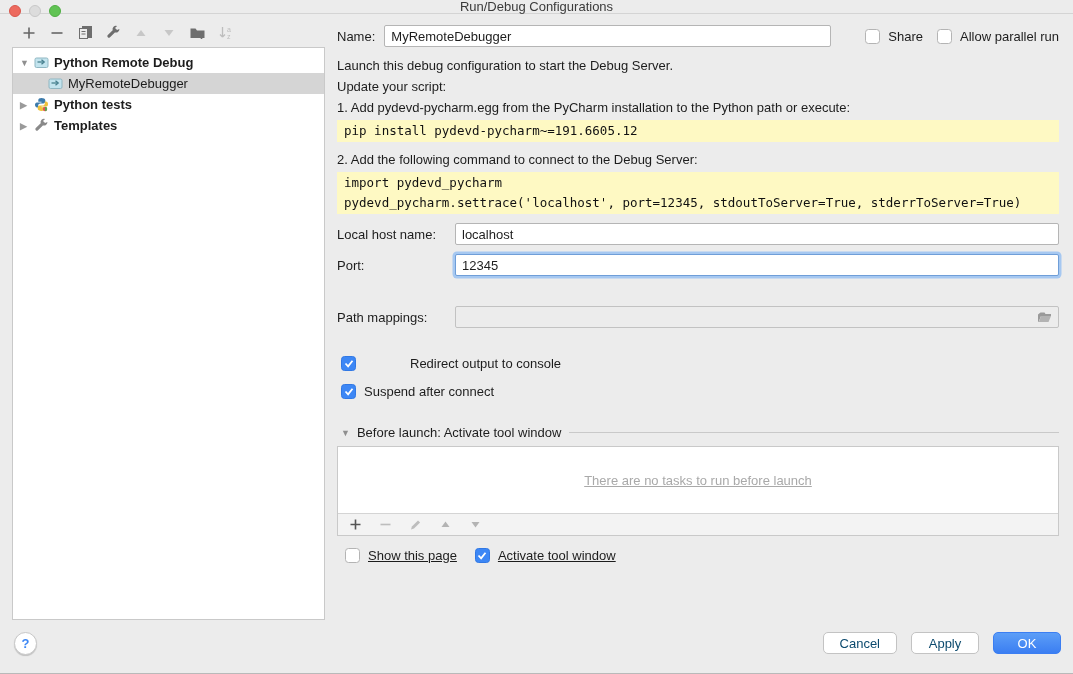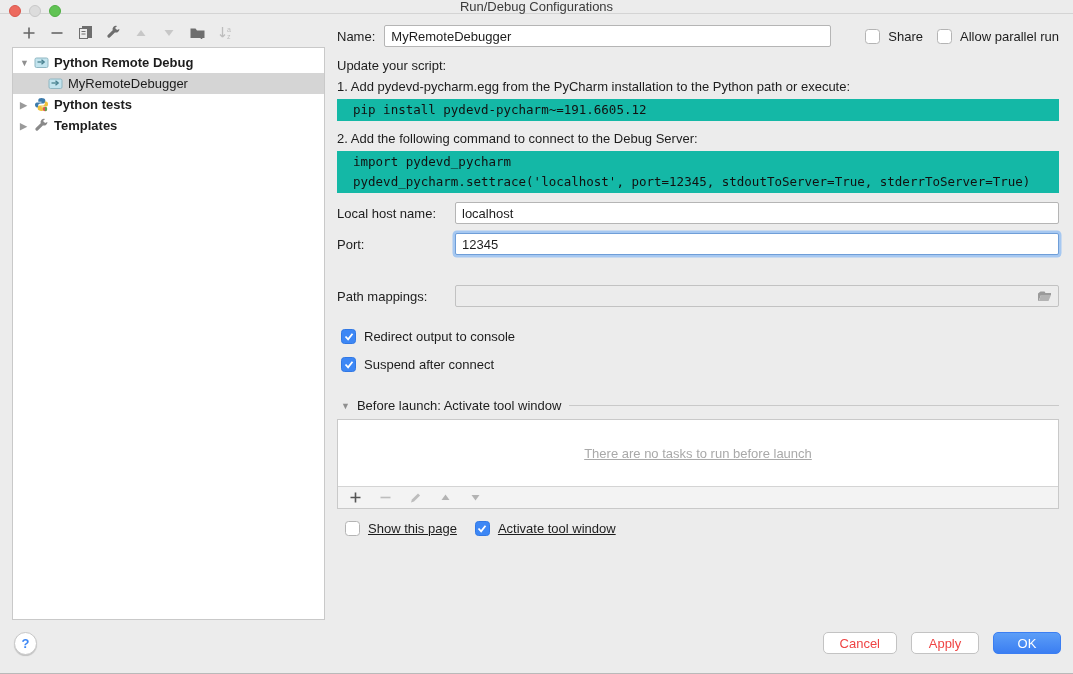--- a/index.html
+++ b/index.html
@@ -55,42 +55,42 @@
     width: 15px; height: 15px; border: 1px solid #b4b4b4; border-radius: 3.5px;
     background: #fff; display: inline-flex; align-items: center; justify-content: center;
     flex: none; margin-right: 8px;
   }
   .cb.checked { background: #3d87f5; border-color: #3178e4; }
 
   
   .paras { margin-top: 8px; }
   .para { line-height: 21px; }
   .codeblock {
-    background: #14b8a6; padding: 1px 16px; margin: 2px 0 7px 0;
+    background: #fef9c3; padding: 1px 7px; margin: 2px 0 7px 0;
     font: 12.5px "DejaVu Sans Mono", monospace; line-height: 20px; color: #111;
   }
 
   
   .form-row { display: flex; align-items: center; margin-top: 9px; }
   .form-row .form-label { width: 118px; flex: none; }
   .form-row input.txt { flex: 1; }
   .mt26 { }
   .mt30 { margin-top: 30px; }
   input.txt.focused {
     border: 1px solid #6f9ed8;
     box-shadow: 0 0 0 2.5px #a6c8f1;
   }
   .path-field {
     flex: 1; height: 22px; background: #ececec; border: 1px solid #c2c2c2;
     border-radius: 2px; display: flex; align-items: center; justify-content: flex-end;
     padding: 0 5px;
   }
 
   .opt-row { display: flex; align-items: center; margin-top: 13px; padding-left: 4px; }
-  .opt-row.first { margin-top: 22px; }
+  .opt-row.first { margin-top: 28px; gap: 46px; }
 
   
   .bl-header { display: flex; align-items: center; margin-top: 26px; padding-left: 4px; }
   .bl-arrow { font-size: 9px; color: #8f8f8f; margin-right: 7px; }
   .bl-line { flex: 1; border-top: 1px solid #c9c9c9; margin-left: 8px; }
   .bl-box { border: 1px solid #c9c9c9; margin-top: 6px; }
   .bl-empty { height: 66px; background: #fff; display: flex; align-items: center; justify-content: center; color: #a9a9a9; text-decoration: underline; }
   .bl-toolbar { height: 22px; background: #f3f3f3; border-top: 1px solid #d4d4d4; display: flex; align-items: center; gap: 14px; padding-left: 9px; }
 
   .bottom-opts { display: flex; align-items: center; gap: 18px; margin-top: 12px; padding-left: 8px; text-decoration: underline; }
@@ -99,21 +99,21 @@
   .footer { height: 46px; display: flex; align-items: center; padding: 0 12px; }
   .help-btn {
     width: 23px; height: 23px; border-radius: 50%; background: #fff;
     border: 1px solid #c8c8c8; box-shadow: 0 1px 1px rgba(0,0,0,.18);
     color: #3d87f5; font-weight: bold; font-size: 13px;
     display: flex; align-items: center; justify-content: center; margin-left: 2px;
   }
   .btn {
     height: 22px; min-width: 68px; padding: 0 16px; margin-left: 14px;
     border: 1px solid #c3c3c3; border-radius: 5px; background: #ffffff;
-    font: 13px "Liberation Sans", sans-serif; color: #ef4444;
+    font: 13px "Liberation Sans", sans-serif; color: #0c4a6e;
     display: flex; align-items: center; justify-content: center;
   }
   .btn.primary {
     background: linear-gradient(180deg, #5c9ef7, #3b7ef2);
     border-color: #3b7ef2; color: #fff;
   }
   svg { display: block; }
 </style>
 </head>
 <body>
@@ -237,20 +237,21 @@
           <span>Share</span>
         </span>
         <span style="width:14px"></span>
         <span class="cbgroup">
           <span class="cb"></span>
           <span>Allow parallel run</span>
         </span>
       </div>
 
       <div class="paras">
+        <div class="para">Launch this debug configuration to start the Debug Server.</div>
         <div class="para">Update your script:</div>
         <div class="para">1. Add pydevd-pycharm.egg from the PyCharm installation to the Python path or execute:</div>
         <div class="codeblock">pip install pydevd-pycharm~=191.6605.12</div>
         <div class="para">2. Add the following command to connect to the Debug Server:</div>
         <div class="codeblock">
           <div>import pydevd_pycharm</div>
           <div>pydevd_pycharm.settrace('localhost', port=12345, stdoutToServer=True, stderrToServer=True)</div>
         </div>
       </div>
 

